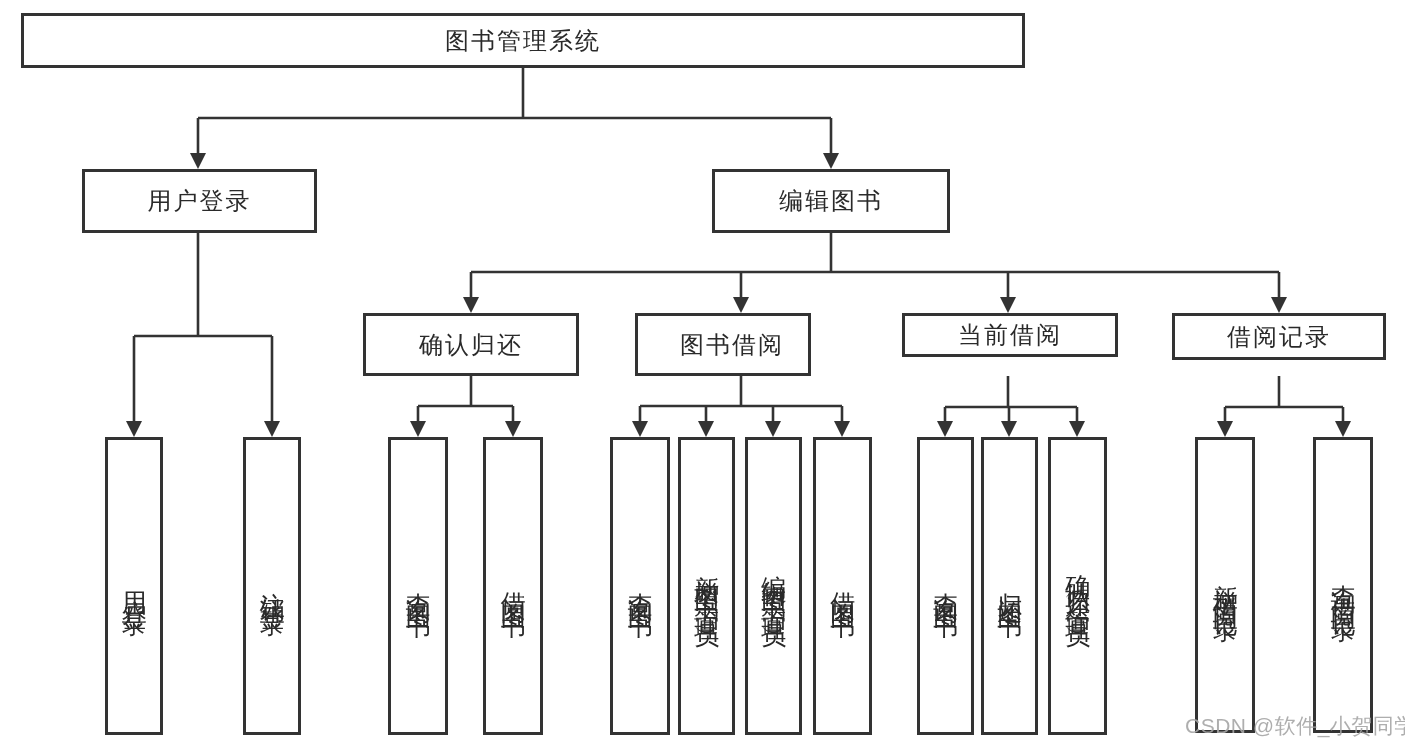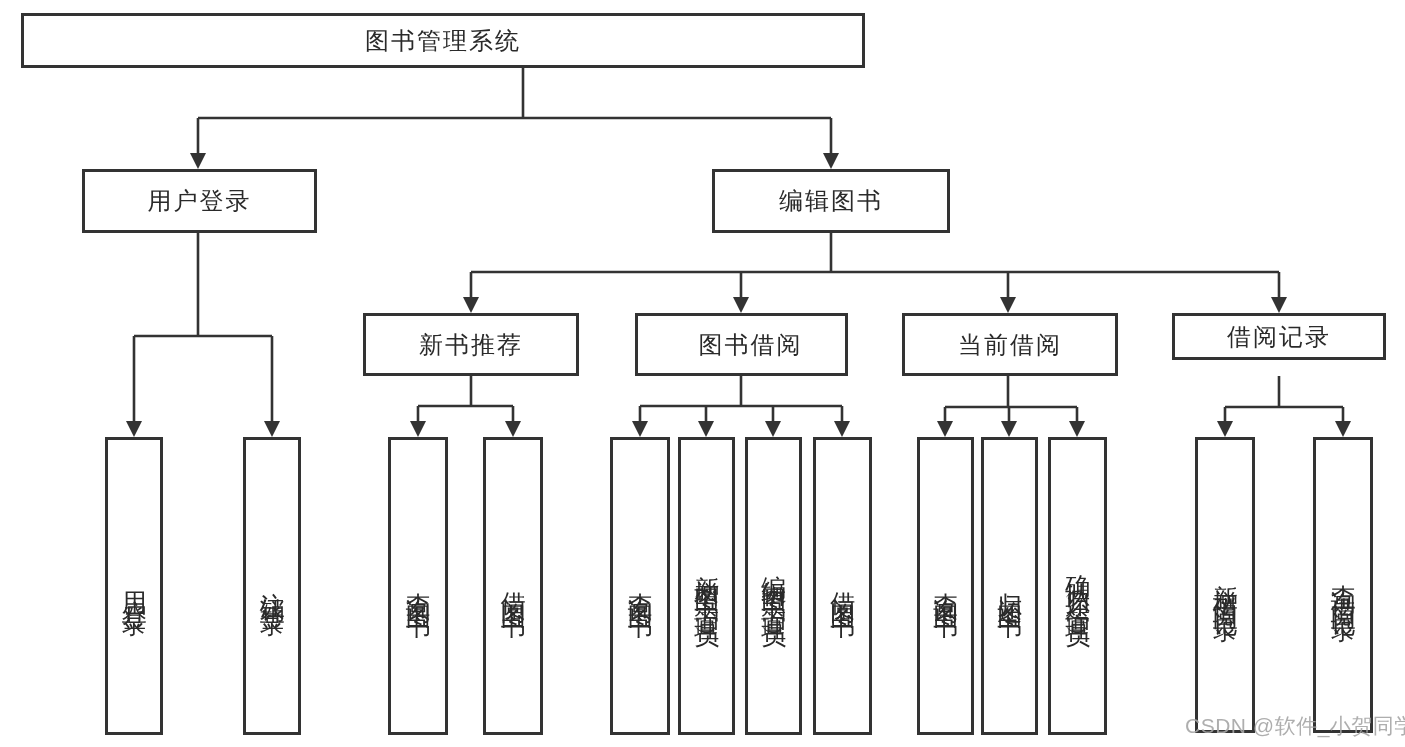--- a/index.html
+++ b/index.html
@@ -38,26 +38,26 @@
     white-space:nowrap;
   }
   .leaf .lbl{
     writing-mode:vertical-rl;
     text-orientation:mixed;
     font-size:25px;
     letter-spacing:7px;
     line-height:1.1;
     white-space:normal;
   }
-  .root-node{left:21px;top:13px;width:844px;height:55px;}
+  .root-node{left:21px;top:13px;width:1004px;height:55px;}
   .n-login{left:82px;top:169px;width:235px;height:64px;}
   .n-mgmt{left:712px;top:169px;width:238px;height:64px;}
   .n-newbook{left:363px;top:313px;width:216px;height:63px;}
-  .n-borrow{left:635px;top:313px;width:213px;height:63px;padding-left:18px;}
-  .n-current{left:902px;top:313px;width:216px;height:63px;}
+  .n-borrow{left:635px;top:313px;width:176px;height:63px;padding-left:18px;}
+  .n-current{left:902px;top:313px;width:216px;height:44px;}
   .n-records{left:1172px;top:313px;width:214px;height:47px;}
   .lf-g1a{left:105px;top:437px;width:58px;height:298px;}
   .lf-g1b{left:243px;top:437px;width:58px;height:298px;}
   .lf-g2a{left:388px;top:437px;width:60px;height:298px;}
   .lf-g2b{left:483px;top:437px;width:60px;height:298px;}
   .lf-g3a{left:610px;top:437px;width:60px;height:298px;}
   .lf-g3b{left:678px;top:437px;width:57px;height:298px;}
   .lf-g3c{left:745px;top:437px;width:57px;height:298px;}
   .lf-g3d{left:813px;top:437px;width:59px;height:298px;}
   .lf-g4a{left:917px;top:437px;width:57px;height:298px;}
@@ -123,21 +123,21 @@
   </div>
 
   <div class="node n-login">
     <span class="lbl">用户登录</span>
   </div>
   <div class="node n-mgmt">
     <span class="lbl">编辑图书</span>
   </div>
 
   <div class="node n-newbook">
-    <span class="lbl">新书推荐</span>
+    <span class="lbl">确认归还</span>
   </div>
   <div class="node n-borrow">
     <span class="lbl">图书借阅</span>
   </div>
   <div class="node n-current">
     <span class="lbl">当前借阅</span>
   </div>
   <div class="node n-records">
     <span class="lbl">借阅记录</span>
   </div>

